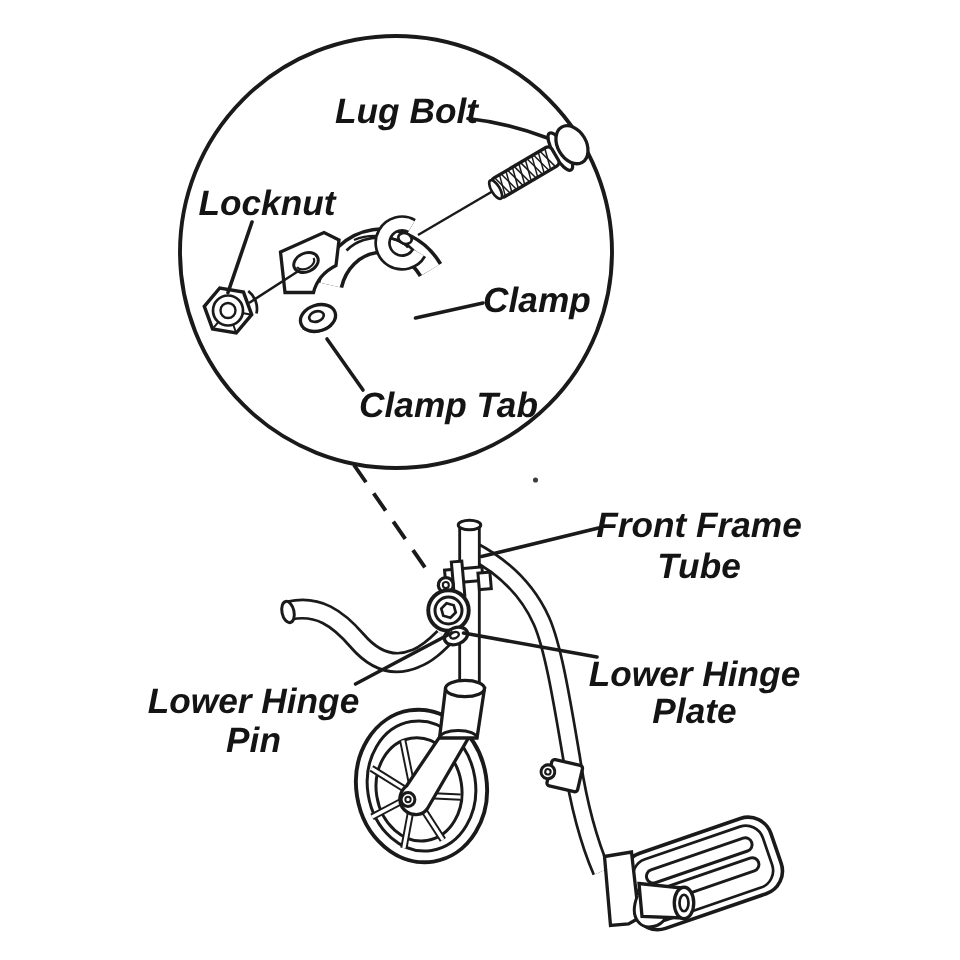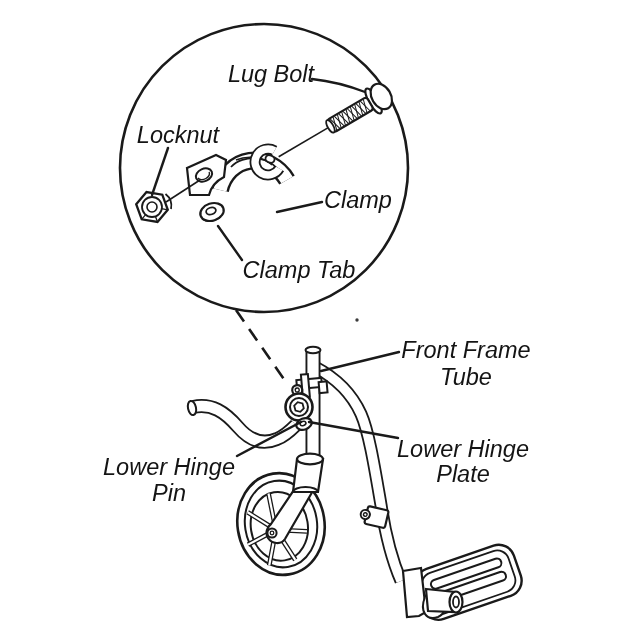--- a/index.html
+++ b/index.html
@@ -1,16 +1,16 @@
 <!DOCTYPE html>
 <html><head>
 <meta charset="utf-8">
 <style>
   html,body{margin:0;padding:0;background:#ffffff;}
-  .stage{position:relative;width:640px;height:640px;background:#ffffff;overflow:hidden;}
+  .stage{position:relative;width:640px;height:640px;background:#ffffff;overflow:hidden;font-weight:bold;}
   svg{display:block;}
   .ink{stroke:#1a1a1a;fill:none;}
   .fillw{fill:#ffffff;stroke:#1a1a1a;}
   .whitestroke{stroke:#ffffff;fill:none;}
   .thin{stroke:#1a1a1a;fill:none;stroke-width:1.6;}
   .leader{stroke:#1a1a1a;fill:none;stroke-width:2.4;stroke-linecap:round;}
   .lbl{font-family:"Liberation Sans","DejaVu Sans",sans-serif;font-style:italic;font-size:23.5px;fill:#141414;}
 </style>
 </head>
 <body>

